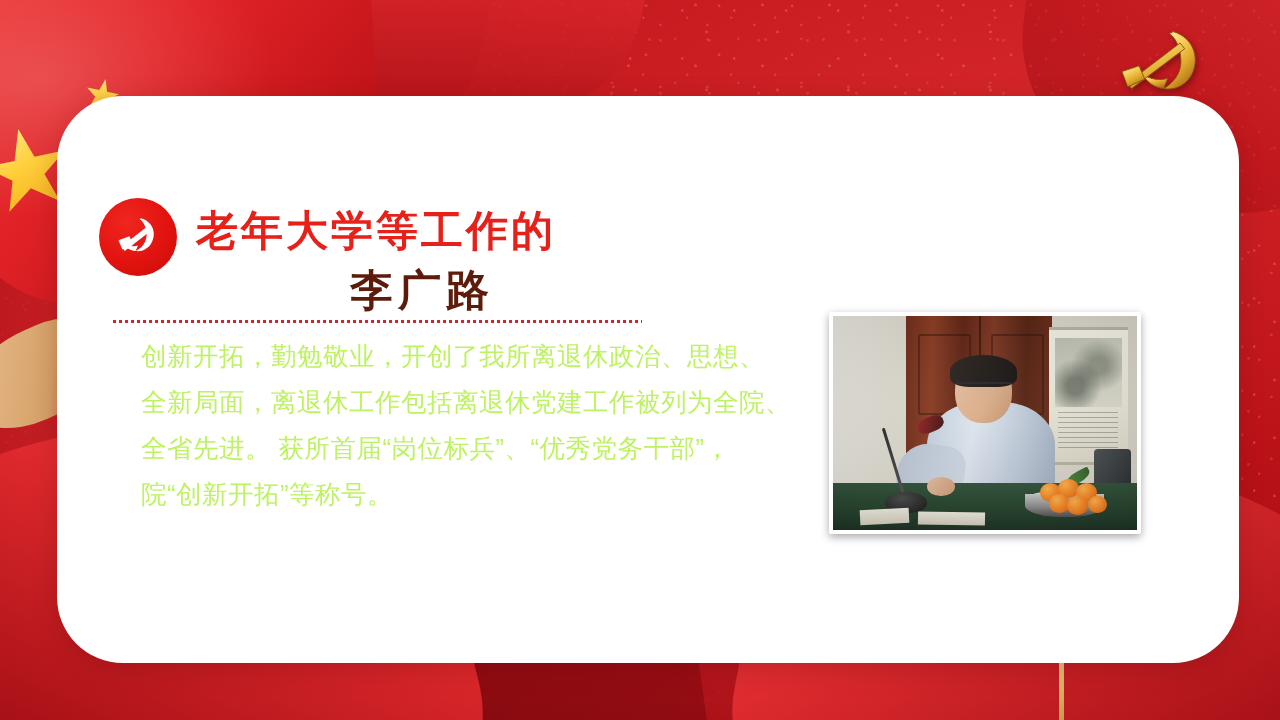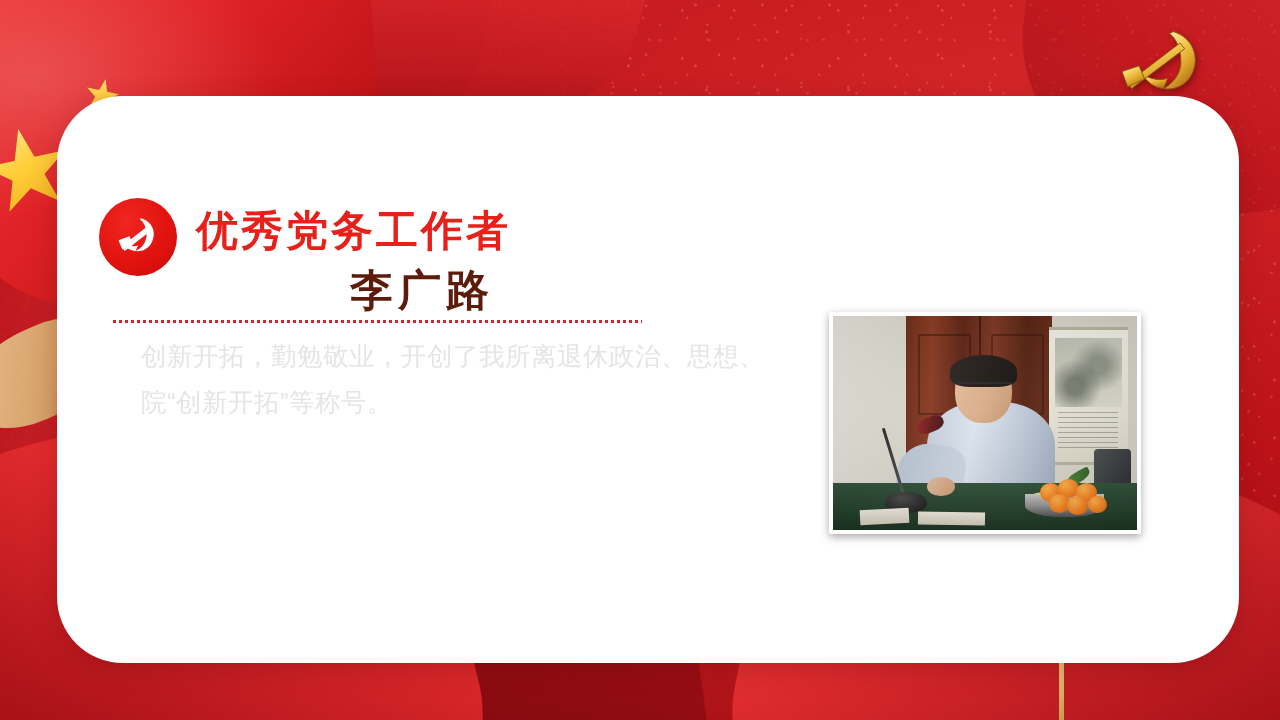--- a/index.html
+++ b/index.html
@@ -230,21 +230,21 @@
 
   
   .body-text {
     position: absolute;
     left: 141px; top: 333px;
     width: 700px;
   }
   .body-line {
     font-size: 25.5px;
     line-height: 46px;
-    color: #e5e5e5;
+    color: #bef264;
     letter-spacing: .5px;
     white-space: nowrap;
   }
 
   
   .photo-frame {
     position: absolute;
     left: 829px; top: 312px;
     width: 312px; height: 222px;
     background: #ffffff;
@@ -477,27 +477,29 @@
     <svg width="50" height="50" viewBox="0 0 64 64">
       <g fill="#ffffff">
         <path d="M36 8 C50 12 56 26 50 38 C46 47 37 51 29 50 C37 46 43 38 43 29 C43 21 40 13 34 9 Z"></path>
         <path d="M29 50 C21 49 15 45 12 39 C18 43 25 45 32 43 Z"></path>
         <path d="M11 44 L15 50 L51 22 L47 16 Z"></path>
         <path d="M7 36 L21 31 L26 42 L12 48 Z"></path>
       </g>
     </svg>
   </div>
 
-  <div class="title">优秀党务工作者</div>
+  <div class="title">老年大学等工作的</div>
   <div class="subtitle">李广路</div>
 
   <div class="divider"></div>
 
   <div class="body-text">
     <div class="body-line">创新开拓，勤勉敬业，开创了我所离退休政治、思想、</div>
+    <div class="body-line">全新局面，离退休工作包括离退休党建工作被列为全院、</div>
+    <div class="body-line">全省先进。 获所首届“岗位标兵”、“优秀党务干部”，</div>
     <div class="body-line">院“创新开拓”等称号。</div>
   </div>
 
   <div class="photo-frame">
     <div class="photo">
       <div class="ph-wall"></div>
 
       <div class="ph-door">
         <span class="ph-door-line" style="left:50%;"></span>
         <span class="ph-door-panel" style="left:8%;top:10%;width:34%;height:44%;"></span>

